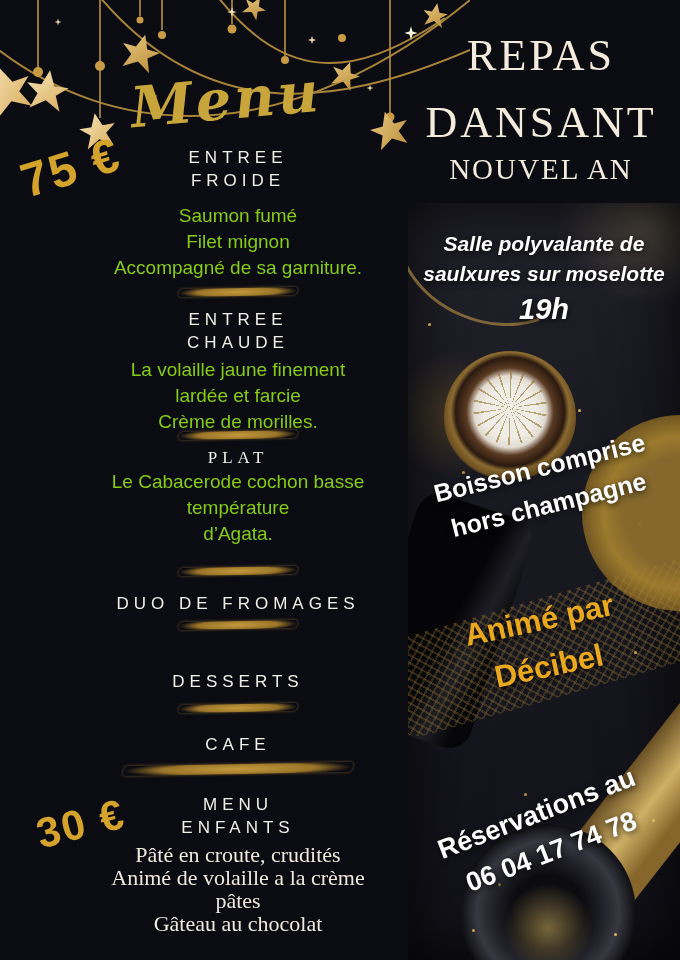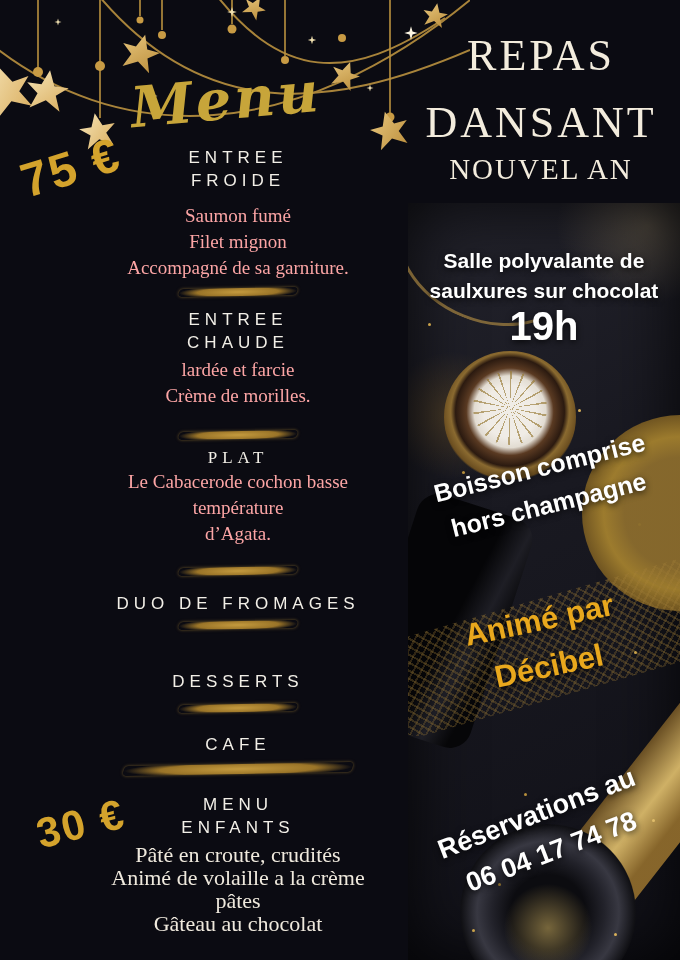--- a/index.html
+++ b/index.html
@@ -13,21 +13,21 @@
   .menu-script{
     position:absolute;left:128px;top:66px;width:196px;text-align:center;
     font-family:"DejaVu Serif",serif;font-style:italic;font-weight:600;
     font-size:56px;color:#c7a53a;transform:rotate(-5deg);letter-spacing:3px;
   }
   .price{position:absolute;font-weight:700;color:#d4a32c;font-family:"Liberation Sans",sans-serif;}
   .price-adult{left:20px;top:140px;font-size:48px;transform:rotate(-17deg);letter-spacing:2px;}
   .price-child{left:36px;top:800px;font-size:42px;transform:rotate(-14deg);letter-spacing:2px;}
   .mcol{position:absolute;left:72px;width:332px;text-align:center;color:#f2efe7;}
   .sec-head{font-size:17px;letter-spacing:5px;line-height:23px;font-weight:400;color:#f2efe7;}
-  .items{font-family:Liberation Serif, serif;font-size:19px;line-height:26px;color:#fca5a5;}
+  .items{font-family:Liberation Sans, sans-serif;font-size:19px;line-height:26px;color:#84cc16;}
   .items-small{font-family:Liberation Serif, serif;font-size:22px;line-height:23px;color:#efe9dd;}
   .stroke{
     position:absolute;left:50%;height:8px;width:118px;margin-left:-59px;border-radius:4px;
     background:radial-gradient(ellipse 62% 100% at 50% 50%,#c49a3e 0%,#9a7428 55%,rgba(154,116,40,0) 80%);
     transform:skewX(-18deg) rotate(-1deg);box-shadow:0 0 3px rgba(196,154,62,.55);
   }
   .stroke.big{width:228px;margin-left:-114px;height:10px;}
   
   .event-title{
     position:absolute;left:408px;top:12px;width:266px;text-align:center;
@@ -65,22 +65,22 @@
   .ph-glassbase{left:52px;bottom:-40px;width:176px;height:176px;border-radius:50%;
     background:radial-gradient(circle,#0c0c10 0 30%,#22222a 45%,#383842 57%,#101014 70%,rgba(0,0,0,0) 72%);}
   .ph-glow-cup{left:92px;bottom:-16px;width:96px;height:96px;border-radius:50%;
     background:radial-gradient(circle,rgba(205,175,95,.55),rgba(205,175,95,0) 65%);}
   .ph-specks{left:20px;top:120px;width:3px;height:3px;border-radius:50%;background:#caa24a;
     box-shadow:34px 148px 0 #b78f3c,150px 86px 0 #d9b15a,206px 328px 0 #caa24a,96px 470px 0 #b78f3c,
       224px 496px 0 #e0bc6a,44px 606px 0 #caa24a,186px 610px 0 #d9b15a,126px 688px 0 #b78f3c,
       230px 640px 0 #caa24a,70px 560px 0 #8d6f2e,210px 200px 0 #8d6f2e;}
   .overlay{position:absolute;text-align:center;font-weight:700;color:#fff;
     text-shadow:0 2px 6px rgba(0,0,0,.75);}
-  .venue{left:408px;top:246px;width:272px;font-size:21px;line-height:30px;}
-  .venue .time{font-size:40px;line-height:40px;}
+  .venue{left:408px;top:229px;width:272px;font-size:21px;line-height:30px;font-style:italic;}
+  .venue .time{font-size:29px;line-height:40px;}
   .drinks{left:404px;top:448px;width:280px;font-size:25px;line-height:38px;transform:rotate(-14deg);}
   .anim{left:404px;top:596px;width:280px;font-size:31px;line-height:47px;transform:rotate(-12deg);color:#e9a81d;}
   .resa{left:396px;top:792px;width:296px;font-size:27px;line-height:41px;transform:rotate(-21deg);}
 </style>
 </head>
 <body>
 
 <div class="poster">
 
   <svg class="garland" viewBox="0 0 470 270" xmlns="http://www.w3.org/2000/svg">
@@ -154,20 +154,21 @@
   </div>
   <div class="mcol" style="top:288px;height:8px;">
       <div class="stroke"></div>
     </div>
 
   <div class="mcol sec-head" style="top:308px;">
     <div>ENTREE</div>
     <div>CHAUDE</div>
   </div>
   <div class="mcol items" style="top:357px;">
+    <div>La volaille jaune finement</div>
     <div>lardée et farcie</div>
     <div>Crème de morilles.</div>
   </div>
   <div class="mcol" style="top:431px;height:8px;">
       <div class="stroke"></div>
     </div>
 
   <div class="mcol sec-head" style="top:446px;font-family:Liberation Serif, serif;">
     <div>PLAT</div>
   </div>
@@ -227,21 +228,21 @@
     <div class="ph-bottle-dark"></div>
     <div class="ph-mesh"></div>
     <div class="ph-gold-bottle"></div>
     <div class="ph-glassbase"></div>
     <div class="ph-glow-cup"></div>
     <div class="ph-specks"></div>
   </div>
 
   <div class="overlay venue">
     <div>Salle polyvalante de</div>
-    <div>saulxures sur chocolat</div>
+    <div>saulxures sur moselotte</div>
     <div class="time">19h</div>
   </div>
 
   <div class="overlay drinks">
     <div>Boisson comprise</div>
     <div>hors champagne</div>
   </div>
 
   <div class="overlay anim">
     <div>Animé par</div>

